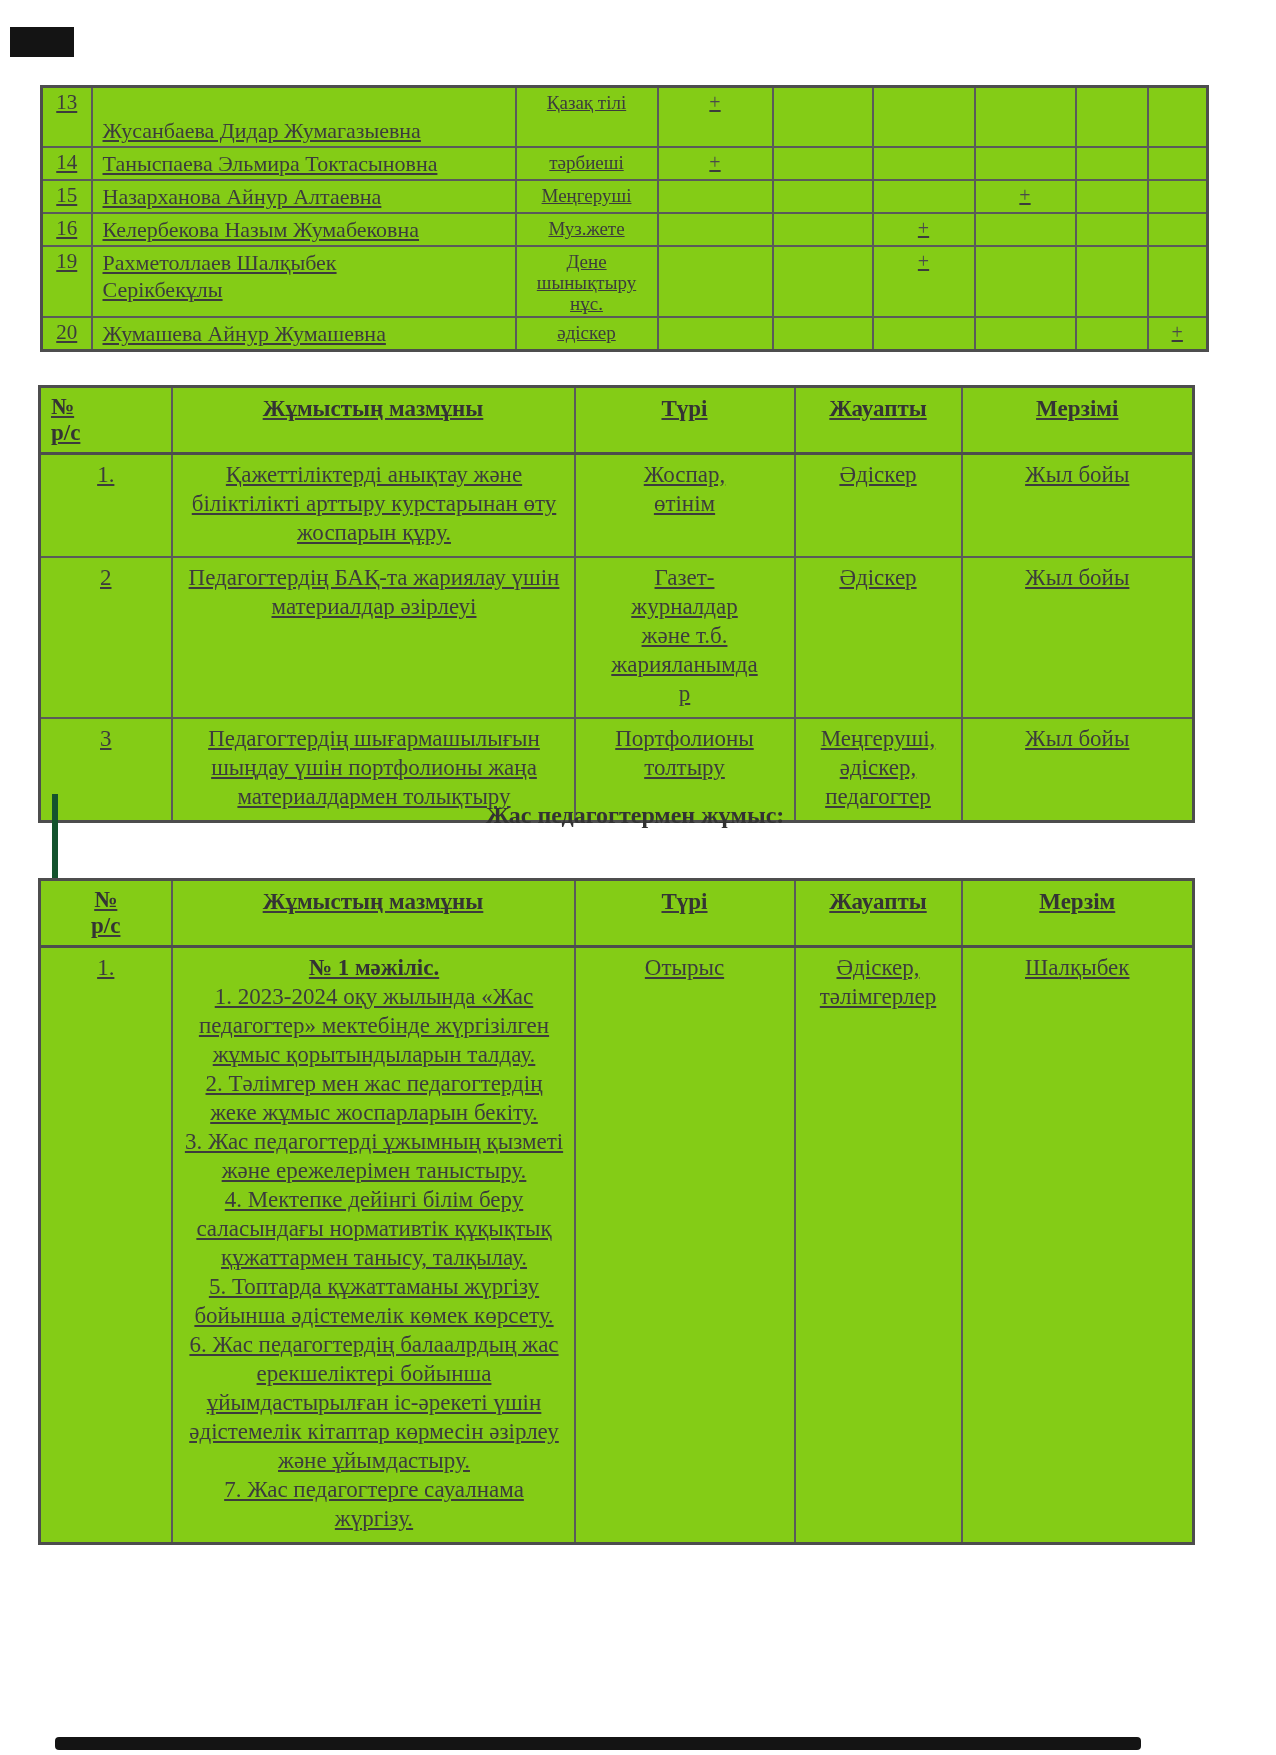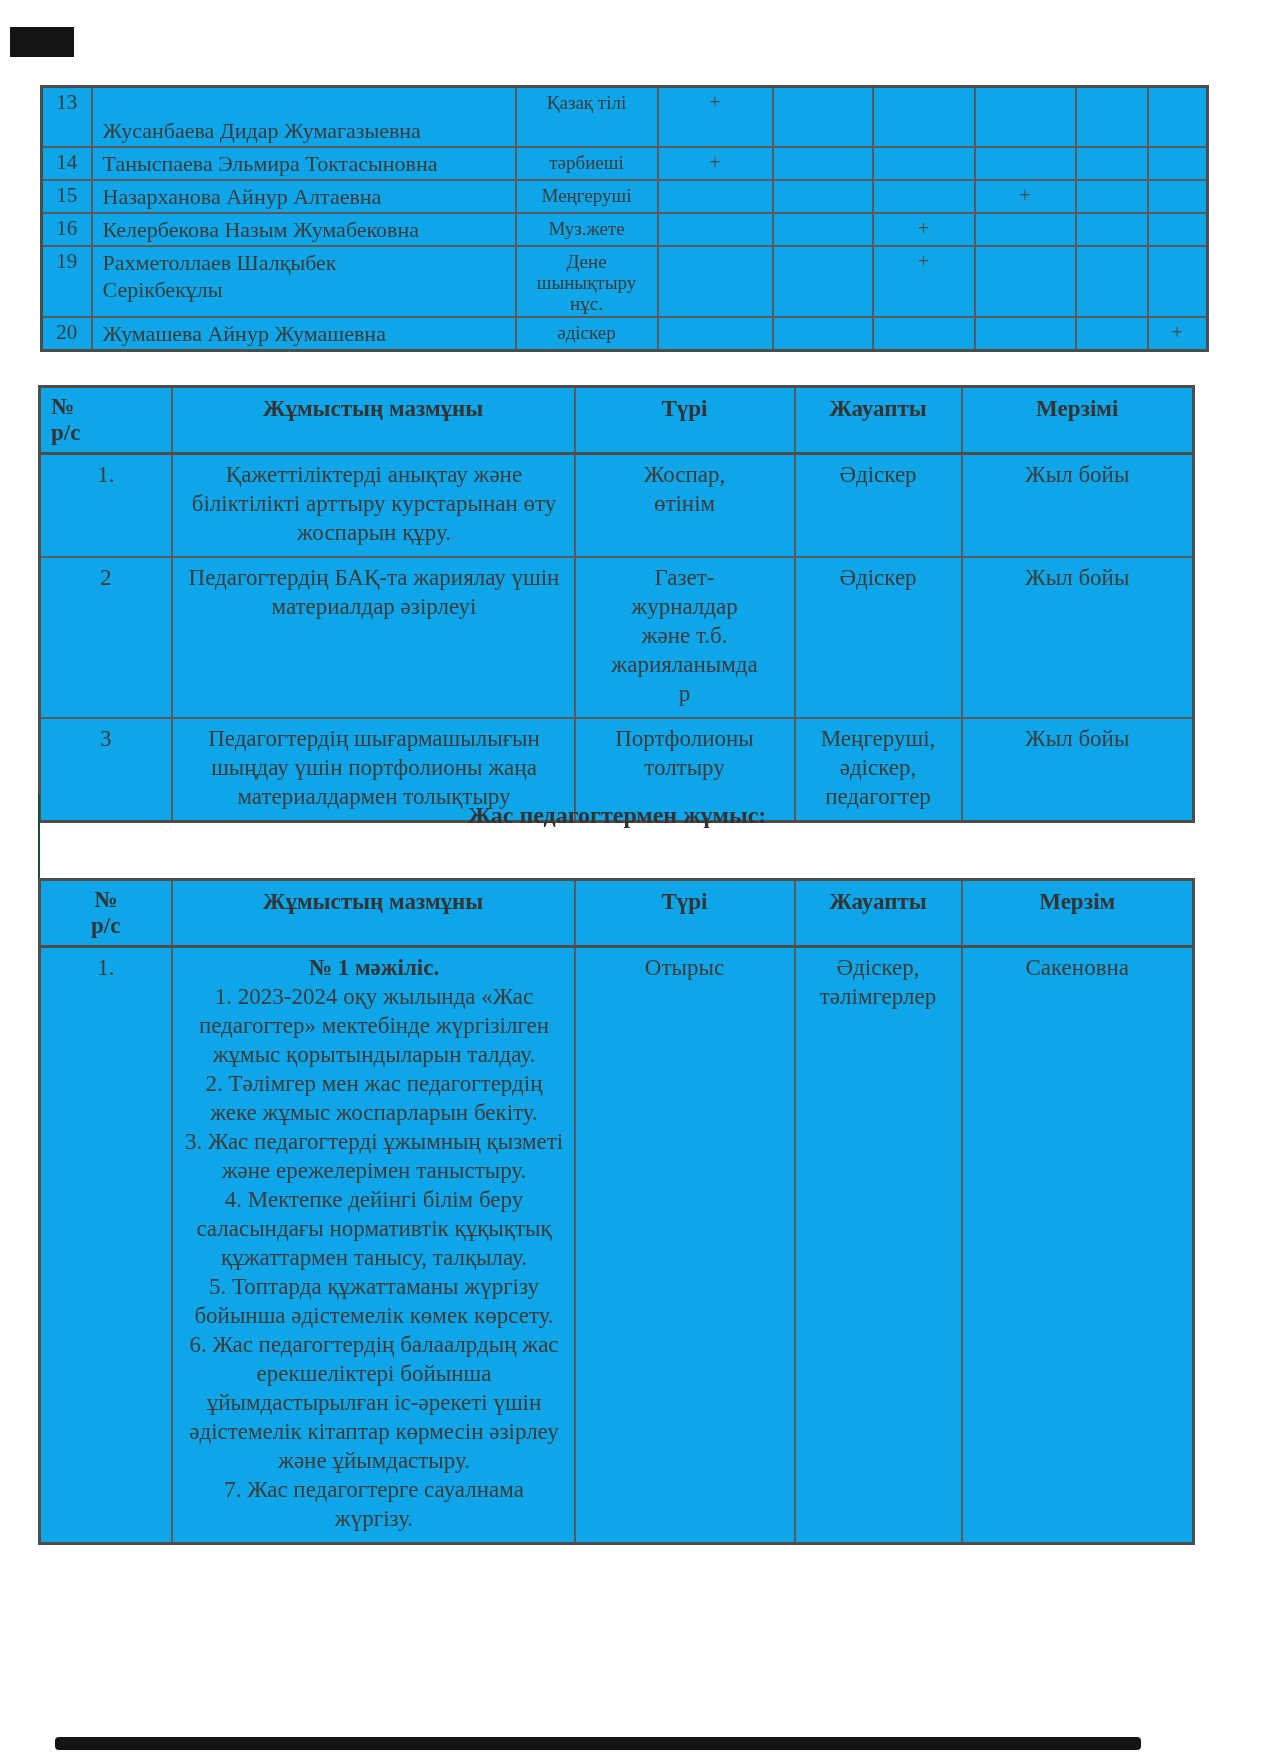--- a/index.html
+++ b/index.html
@@ -3,21 +3,21 @@
 <meta charset="utf-8">
 <style>
   html,body{margin:0;padding:0;}
   body{
     width:1276px;height:1755px;position:relative;
     background:#ffffff;
     font-family:"Liberation Serif","DejaVu Serif",serif;
     color:#3c3c3c;
     -webkit-font-smoothing:antialiased;
   }
-  table{border-collapse:collapse;position:absolute;table-layout:fixed;background:#0ea5e9;}
+  table{border-collapse:collapse;position:absolute;table-layout:fixed;background:#84cc16;text-decoration:underline;}
   td,th{border:2px solid #5a5a5a;overflow:hidden;}
   
   .staff-table{left:40px;top:85px;width:1166px;font-size:22px;border:3px solid #4d4d4d;}
   .staff-table td{vertical-align:top;padding:2px 4px;}
   .num-cell{text-align:center;font-size:21px;}
   .name-cell{text-align:left;padding-left:10px !important;white-space:pre-line;line-height:27px;}
   .position-cell{text-align:center;font-size:19px;line-height:21px;white-space:pre-line;padding-top:4px !important;border-radius:15px;}
   .mark-cell{text-align:center;font-size:20px;color:#4a4a4a;padding-top:3px !important;}
   .staff-row-13 td{height:52px;}
   .staff-row-13 .name-cell{vertical-align:bottom;}
@@ -34,22 +34,22 @@
   .young-table th.num-header{text-align:center;}
   .plan-num{text-align:center;}
   .plan-content{text-align:center;padding-left:12px !important;padding-right:10px !important;}
   .plan-center{text-align:center;white-space:pre-line;}
   .content-title{font-weight:bold;color:#333;}
   .content-body{white-space:pre-line;}
   .young-table{top:878px;}
   .young-table th{height:46px;}
   
   .section-box{
-    position:absolute;left:38px;top:794px;width:1154px;height:84px;
-    border-left:2px solid #14532d;
+    position:absolute;left:52px;top:794px;width:1154px;height:84px;
+    border-left:6px solid #14532d;
   }
   .section-title{
     text-align:center;font-weight:bold;font-size:24px;color:#333;
     padding-top:8px;
   }
   
   .artifact{position:absolute;background:#141414;}
   .artifact-top{left:10px;top:27px;width:64px;height:30px;}
   .artifact-bottom{left:55px;top:1737px;width:1086px;height:13px;border-radius:4px;}
 </style>
@@ -222,16 +222,16 @@
 2. Тәлімгер мен жас педагогтердің жеке жұмыс жоспарларын бекіту.
 3. Жас педагогтерді ұжымның қызметі және ережелерімен таныстыру.
 4. Мектепке дейінгі білім беру саласындағы нормативтік құқықтық құжаттармен танысу, талқылау.
 5. Топтарда құжаттаманы жүргізу бойынша әдістемелік көмек көрсету.
 6. Жас педагогтердің балаалрдың жас ерекшеліктері бойынша ұйымдастырылған іс-әрекеті үшін әдістемелік кітаптар көрмесін әзірлеу және ұйымдастыру.
 7. Жас педагогтерге сауалнама жүргізу.</div>
       </td>
       <td class="plan-center">Отырыс</td>
       <td class="plan-center">Әдіскер,
 тәлімгерлер</td>
-      <td class="plan-center">Сакеновна</td>
+      <td class="plan-center">Шалқыбек</td>
     </tr>
   </tbody>
 </table>
 
 </body></html>

